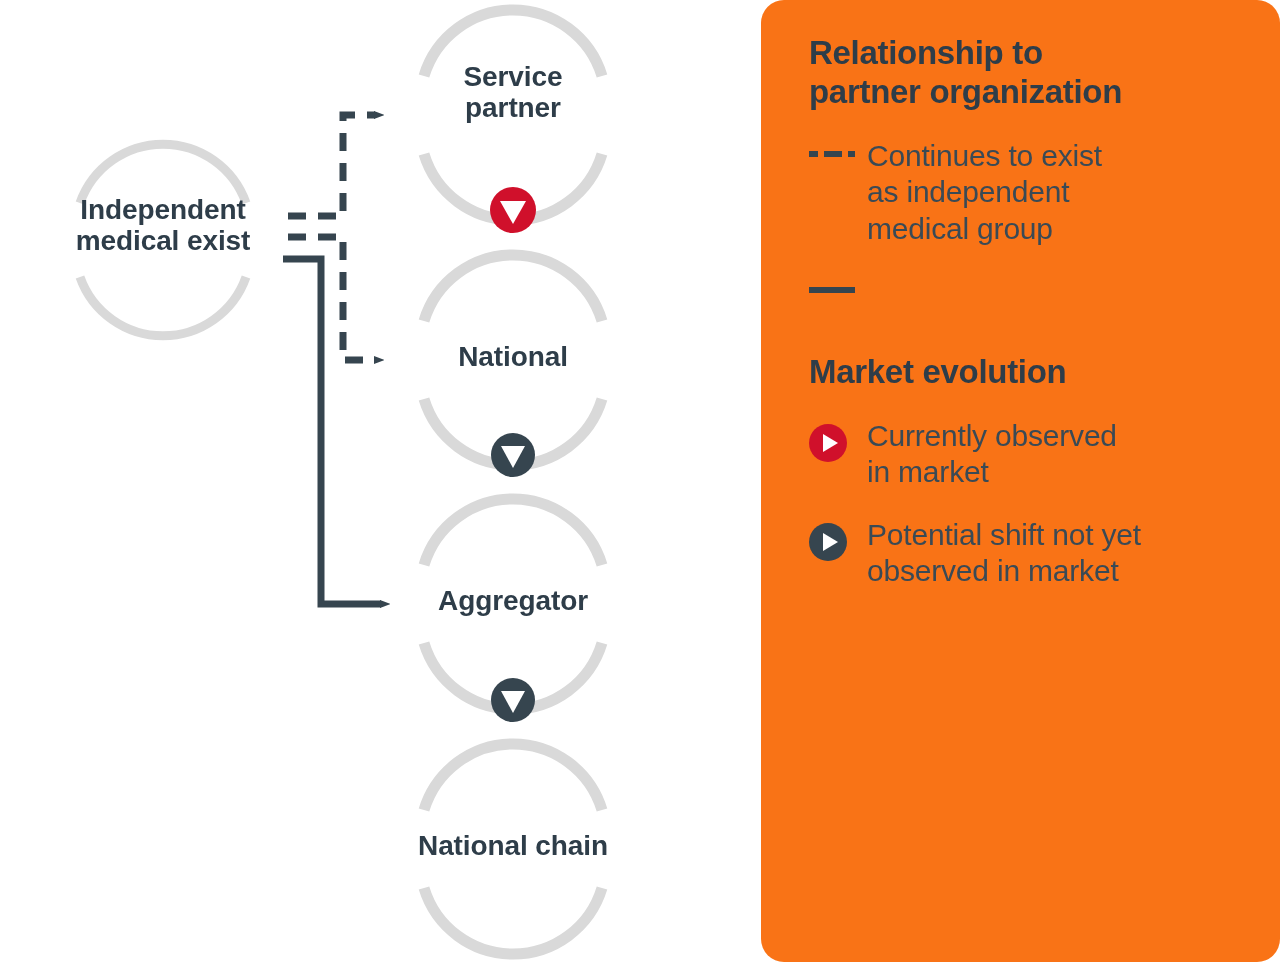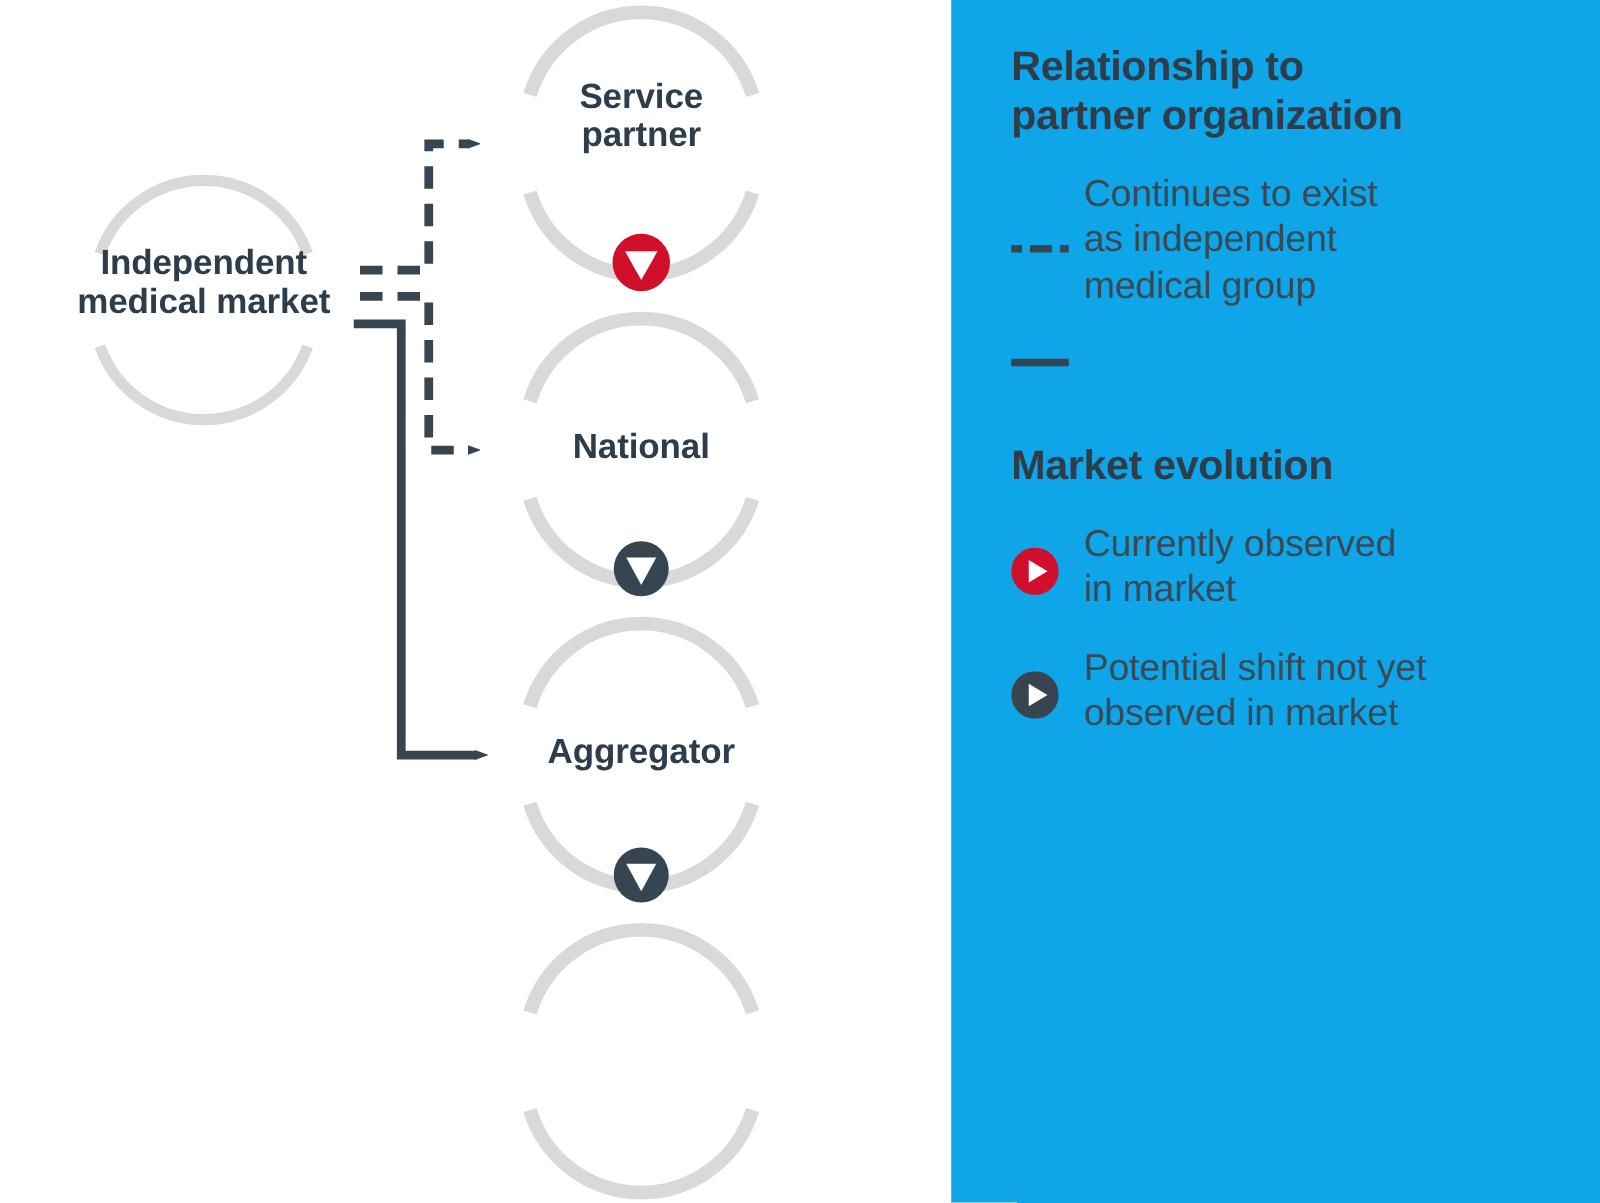--- a/index.html
+++ b/index.html
@@ -50,39 +50,40 @@
     font-size: 28px;
   }
 
   
   #legend {
     position: absolute;
     left: 761px;
     top: 0;
     width: 519px;
     height: 962px;
-    background: #0ea5e9;
+    background: #f97316;
     box-sizing: border-box;
     padding: 34px 25px 0 48px;
+    border-radius: 23px;
   }
   .legend-heading {
     color: #2e3d49;
     font-weight: 700;
     font-size: 33px;
     line-height: 1.18;
     letter-spacing: -0.3px;
     margin: 0 0 26px 0;
     white-space: pre-line;
   }
   .legend-heading.second {
     margin-top: 60px;
   }
   .legend-row {
     display: flex;
-    align-items: center;
+    align-items: flex-start;
     margin-bottom: 26px;
   }
   .legend-marker {
     flex: 0 0 auto;
     width: 58px;
     display: flex;
     align-items: flex-start;
     justify-content: flex-start;
     padding-top: 13px;
   }
@@ -173,29 +174,30 @@
         <circle cx="513" cy="455" r="22" fill="#36454f"></circle>
         <path d="M 501,446 L 525,446 L 513,468 Z" fill="#ffffff"></path>
       </g>
       <g>
         <circle cx="513" cy="700" r="22" fill="#36454f"></circle>
         <path d="M 501,691 L 525,691 L 513,713 Z" fill="#ffffff"></path>
       </g>
     </svg>
 
     <div class="node-label source-node" style="left:33px; top:194px; width:260px;">Independent
-medical market</div>
+medical exist</div>
 
     <div class="node-label chain-node" style="left:393px; top:61px; width:240px;">Service
 partner</div>
 
     <div class="node-label chain-node" style="left:393px; top:341px; width:240px;">National</div>
 
     <div class="node-label chain-node" style="left:393px; top:585px; width:240px;">Aggregator</div>
 
+    <div class="node-label chain-node" style="left:383px; top:830px; width:260px;">National chain</div>
   </div>
 
   <div id="legend">
 
     <h2 class="legend-heading">Relationship to
 partner organization</h2>
 
     <div class="legend-row">
       <span class="legend-marker">
         <span class="dash-marker"></span>

